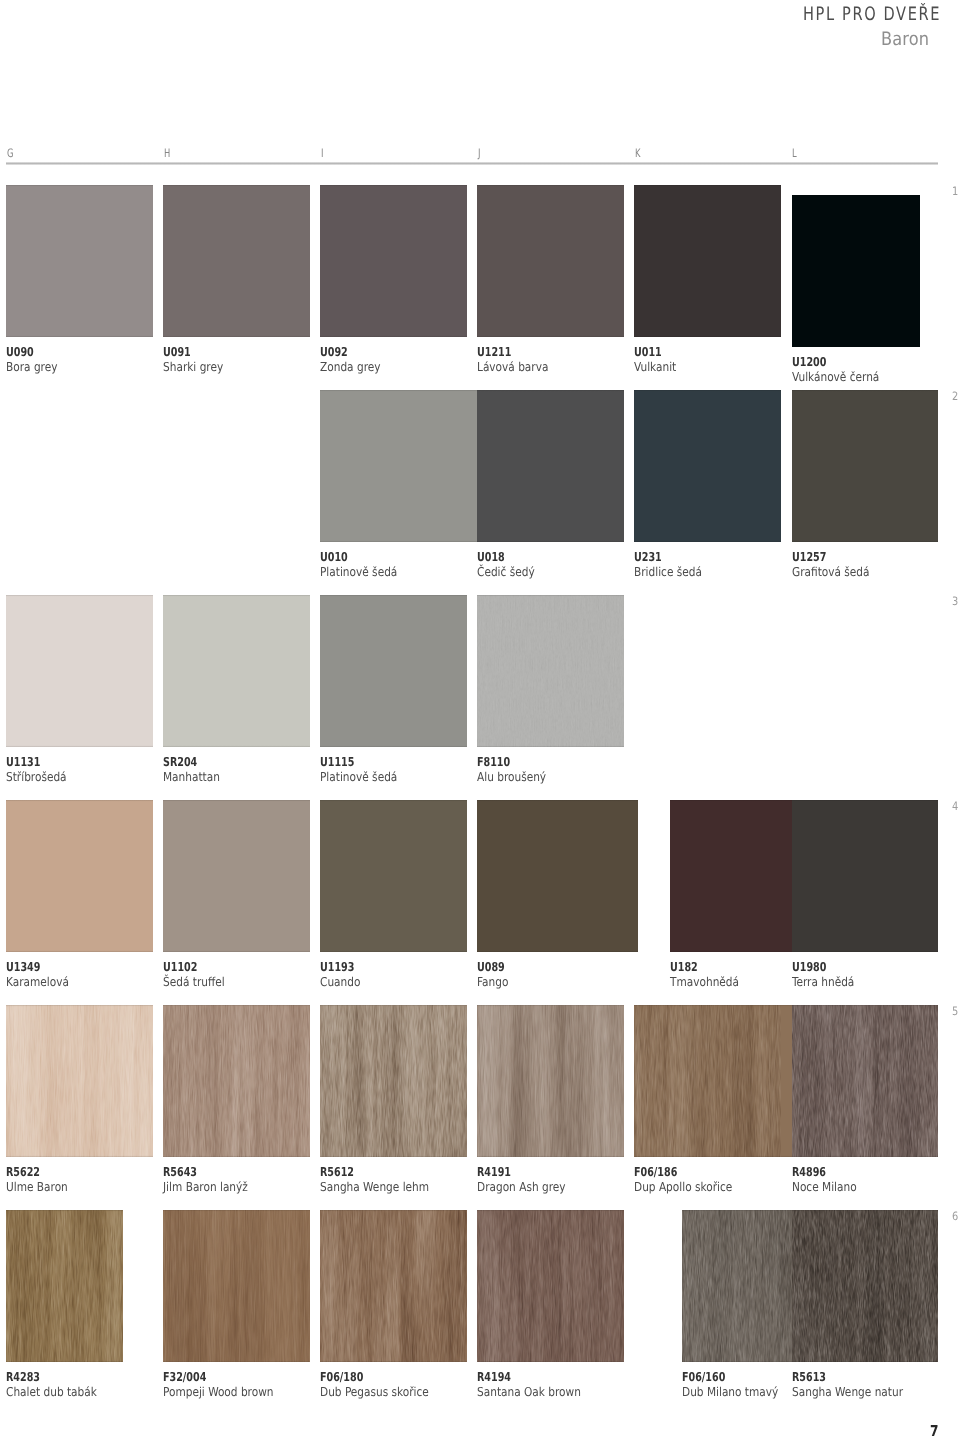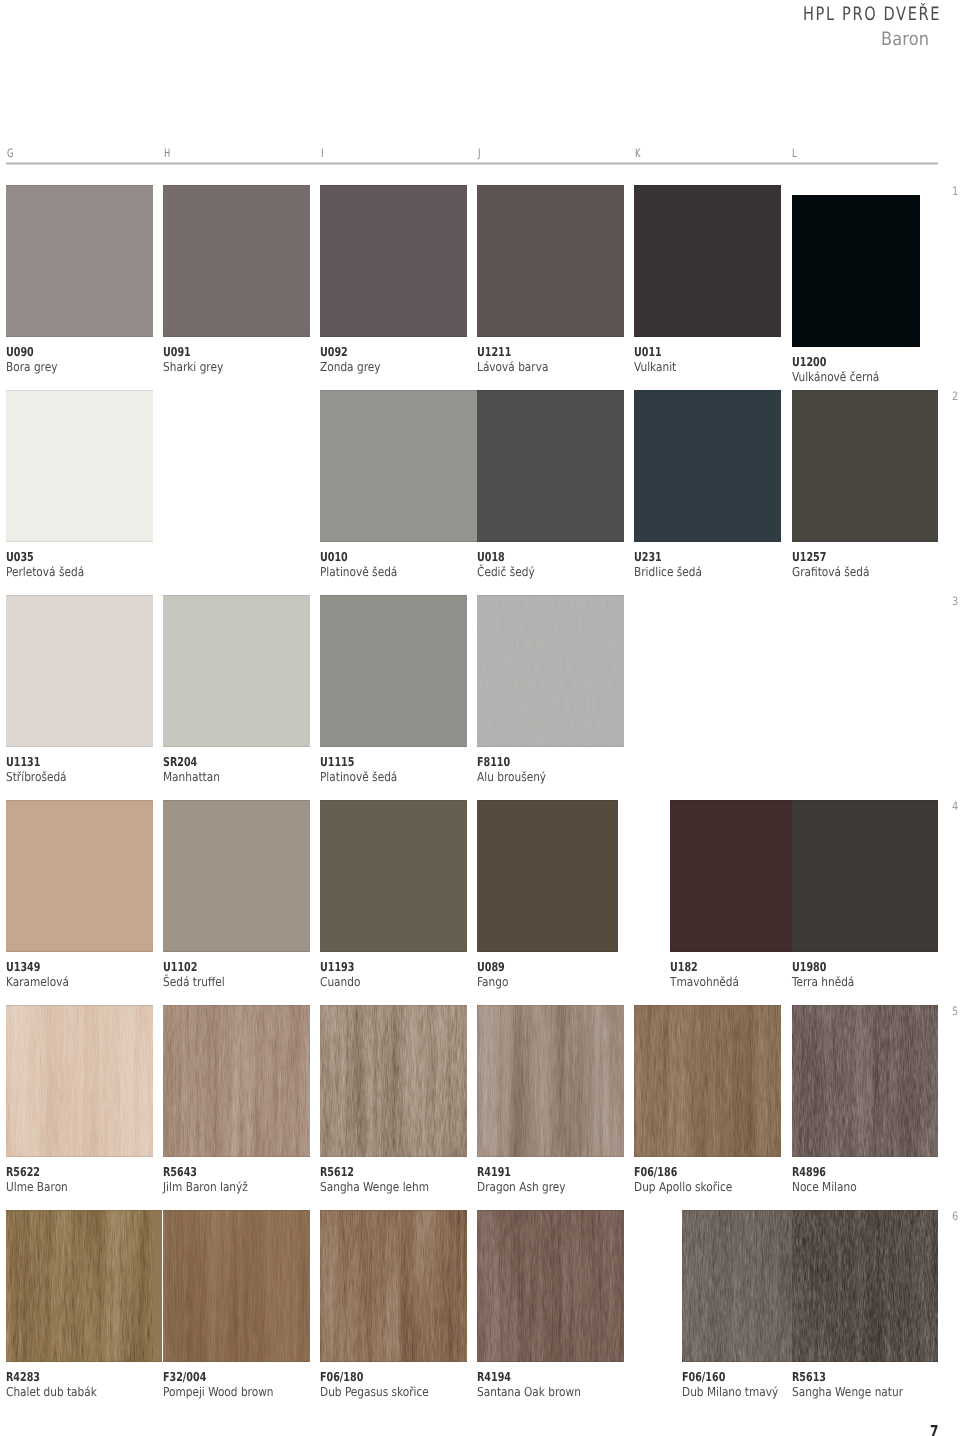--- a/index.html
+++ b/index.html
@@ -95,25 +95,20 @@
         <div class="sw" style="background: rgb(57, 51, 51);"></div>
         <div class="code">U011</div>
         <div class="name">Vulkanit</div>
       </div>
       <div class="cell" style="left: 791.5px; top: 195px; width: 128px; height: 192px;">
         <div class="sw" style="background: rgb(1, 10, 12);"></div>
         <div class="code">U1200</div>
         <div class="name">Vulkánově černá</div>
       </div>
       <div class="rownum" style="top: 185.5px;">1</div>
-      <div class="cell" style="left: 6px; top: 390px; width: 146.5px; height: 192px;">
-        <div class="sw" style="background: rgb(236, 238, 232);"></div>
-        <div class="code">U035</div>
-        <div class="name">Perletová šedá</div>
-      </div>
       <div class="cell" style="left: 320.2px; top: 390px; width: 146.5px; height: 192px; padding-left: 14px;">
         <div class="sw" style="background: rgb(148, 148, 143);"></div>
         <div class="code">U010</div>
         <div class="name">Platinově šedá</div>
       </div>
       <div class="cell" style="left: 477.3px; top: 390px; width: 146.5px; height: 192px;">
         <div class="sw" style="background: rgb(78, 78, 79);"></div>
         <div class="code">U018</div>
         <div class="name">Čedič šedý</div>
       </div>
@@ -188,21 +183,21 @@
       <div class="cell" style="left: 163.1px; top: 800px; width: 146.5px; height: 192px;">
         <div class="sw" style="background: rgb(160, 147, 136);"></div>
         <div class="code">U1102</div>
         <div class="name">Šedá truffel</div>
       </div>
       <div class="cell" style="left: 320.2px; top: 800px; width: 146.5px; height: 192px;">
         <div class="sw" style="background: rgb(102, 94, 79);"></div>
         <div class="code">U1193</div>
         <div class="name">Cuando</div>
       </div>
-      <div class="cell" style="left: 477.3px; top: 800px; width: 141px; height: 192px;">
+      <div class="cell" style="left: 477.3px; top: 800px; width: 161px; height: 192px;">
         <div class="sw" style="background: rgb(86, 75, 60);"></div>
         <div class="code">U089</div>
         <div class="name">Fango</div>
       </div>
       <div class="cell" style="left: 634.4px; top: 800px; width: 146.5px; height: 192px; margin-left: 36px;">
         <div class="sw" style="background: rgb(66, 44, 44);"></div>
         <div class="code">U182</div>
         <div class="name">Tmavohnědá</div>
       </div>
       <div class="cell" style="left: 791.5px; top: 800px; width: 146.5px; height: 192px;">
@@ -408,21 +403,21 @@
         </feComponentTransfer>
         <feGaussianBlur stdDeviation="0.75"></feGaussianBlur>
       </filter>
       <rect width="147" height="152" filter="url(#n13)"></rect>
     </svg>
           </div>
         </div>
         <div class="code">R4191</div>
         <div class="name">Dragon Ash grey</div>
       </div>
-      <div class="cell" style="left: 634.4px; top: 1005px; width: 146.5px; height: 192px;">
+      <div class="cell" style="left: 634.4px; top: 1005px; width: 146.5px; height: 192px; padding-left: 18px;">
         <div class="sw" style="background: rgb(140, 113, 88);">
           <div class="lay" style="opacity: 0.44; mix-blend-mode: soft-light;">
             <svg width="147" height="152">
       <filter id="n14" x="0" y="0" width="100%" height="100%" color-interpolation-filters="sRGB">
         <feTurbulence type="fractalNoise" baseFrequency="0.030 0.0020" numOctaves="3" seed="117"></feTurbulence>
         <feColorMatrix type="matrix" values=".33 .33 .33 0 0 .33 .33 .33 0 0 .33 .33 .33 0 0 0 0 0 0 1"></feColorMatrix>
         <feComponentTransfer>
           <feFuncR type="linear" slope="2" intercept="-0.5000"></feFuncR>
           <feFuncG type="linear" slope="2" intercept="-0.5000"></feFuncG>
           <feFuncB type="linear" slope="2" intercept="-0.5000"></feFuncB>
@@ -511,21 +506,21 @@
         <feGaussianBlur stdDeviation="0.75"></feGaussianBlur>
       </filter>
       <rect width="147" height="152" filter="url(#n19)"></rect>
     </svg>
           </div>
         </div>
         <div class="code">R4896</div>
         <div class="name">Noce Milano</div>
       </div>
       <div class="rownum" style="top: 1005.5px;">5</div>
-      <div class="cell" style="left: 6px; top: 1210px; width: 117px; height: 192px; padding-left: 39px;">
+      <div class="cell" style="left: 6px; top: 1210px; width: 117px; height: 192px;">
         <div class="sw" style="background: rgb(146, 120, 82);">
           <div class="lay" style="opacity: 0.495; mix-blend-mode: soft-light;">
             <svg width="147" height="152">
       <filter id="n20" x="0" y="0" width="100%" height="100%" color-interpolation-filters="sRGB">
         <feTurbulence type="fractalNoise" baseFrequency="0.030 0.0020" numOctaves="3" seed="71"></feTurbulence>
         <feColorMatrix type="matrix" values=".33 .33 .33 0 0 .33 .33 .33 0 0 .33 .33 .33 0 0 0 0 0 0 1"></feColorMatrix>
         <feComponentTransfer>
           <feFuncR type="linear" slope="2.2" intercept="-0.6000"></feFuncR>
           <feFuncG type="linear" slope="2.2" intercept="-0.6000"></feFuncG>
           <feFuncB type="linear" slope="2.2" intercept="-0.6000"></feFuncB>

